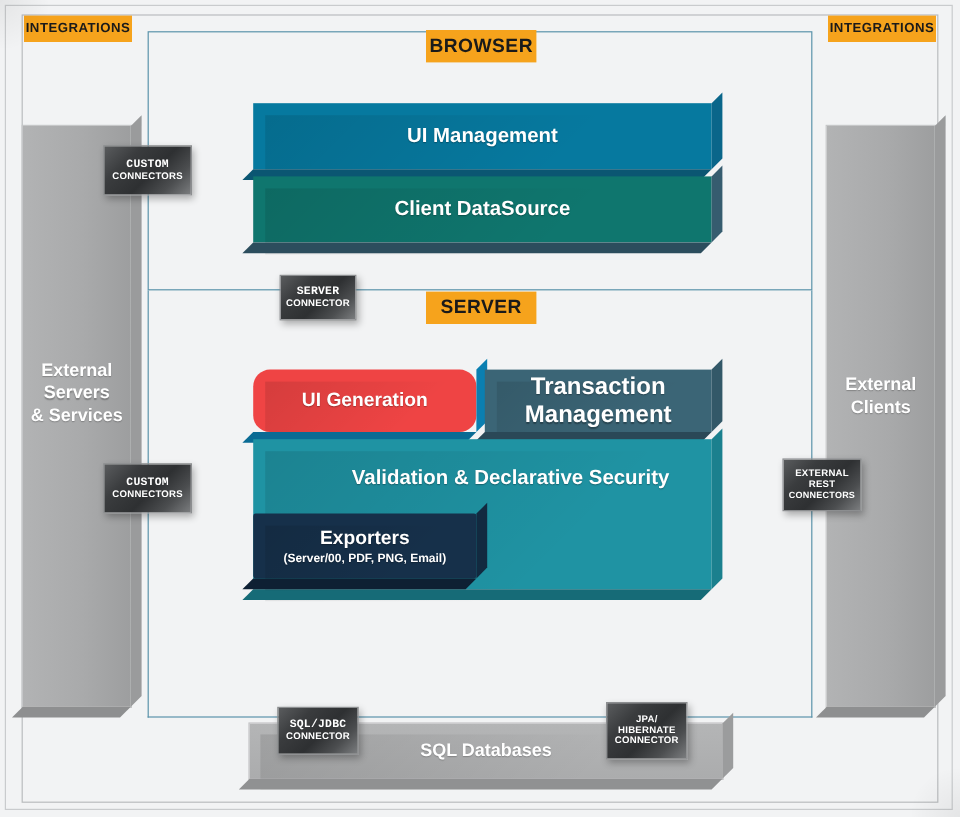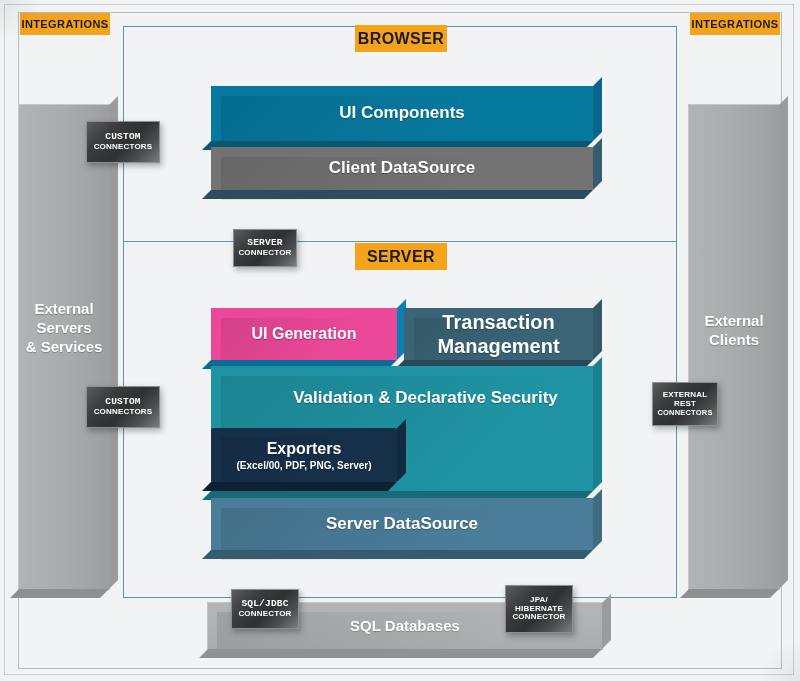--- a/index.html
+++ b/index.html
@@ -137,25 +137,25 @@
   }
   .block .blk-sub{
     position:relative;z-index:2;font-weight:bold;font-size:10px;margin-top:2px;
     text-shadow:0 1px 1px rgba(0,0,0,.3);
   }
 
   #blk-ui-components{left:211px;top:86px;width:382px;height:55px;background:#06799f;}
   #blk-ui-components .bevel-bottom{background:#0b5672;}
   #blk-ui-components .bevel-right{background:#0a668a;}
 
-  #blk-client-datasource{left:211px;top:147px;width:382px;height:43px;background:#737373;}
+  #blk-client-datasource{left:211px;top:147px;width:382px;height:55px;background:#0f766e;}
   #blk-client-datasource .bevel-bottom{background:#2c4d5d;}
   #blk-client-datasource .bevel-right{background:#365c6f;}
 
-  #blk-ui-generation{left:211px;top:308px;width:186px;height:52px;background:#ec4899;}
+  #blk-ui-generation{left:211px;top:308px;width:186px;height:52px;background:#ef4444;border-radius:14px;}
   #blk-ui-generation .bevel-bottom{background:#0a6b94;}
   #blk-ui-generation .bevel-right{background:#0a7fb1;}
   #blk-ui-generation .blk-title{font-size:16px;}
 
   #blk-transaction{left:404px;top:308px;width:189px;height:52px;background:#3b6576;}
   #blk-transaction .bevel-bottom{background:#2a4857;}
   #blk-transaction .bevel-right{background:#335868;}
   #blk-transaction .blk-title{font-size:20px;}
 
   #blk-validation{left:211px;top:366px;width:382px;height:125px;background:#1f93a3;}
@@ -231,21 +231,21 @@
     <div class="pillar-label">
       <div>External</div>
       <div>Clients</div>
     </div>
   </div>
 
   <div class="block" id="blk-ui-components">
     <div class="blk-shadow"></div>
     <div class="bevel-right"></div>
     <div class="bevel-bottom"></div>
-    <div class="blk-title">UI Components</div>
+    <div class="blk-title">UI Management</div>
   </div>
 
   <div class="block" id="blk-client-datasource">
     <div class="blk-shadow"></div>
     <div class="bevel-right"></div>
     <div class="bevel-bottom"></div>
     <div class="blk-title">Client DataSource</div>
   </div>
 
   <div class="block" id="blk-ui-generation">
@@ -268,29 +268,23 @@
     <div class="bevel-right"></div>
     <div class="bevel-bottom"></div>
     <div class="blk-title">Validation &amp; Declarative Security</div>
   </div>
 
   <div class="block" id="blk-exporters">
     <div class="blk-shadow"></div>
     <div class="bevel-right"></div>
     <div class="bevel-bottom"></div>
     <div class="blk-title">Exporters</div>
-    <div class="blk-sub">(Excel/00, PDF, PNG, Server)</div>
-  </div>
-
-  <div class="block" id="blk-server-datasource">
-    <div class="blk-shadow"></div>
-    <div class="bevel-right"></div>
-    <div class="bevel-bottom"></div>
-    <div class="blk-title">Server DataSource</div>
-  </div>
+    <div class="blk-sub">(Server/00, PDF, PNG, Email)</div>
+  </div>
+
 
   <div id="sql-slab">
     <div class="slab-shadow"></div>
     <div class="bevel-right"></div>
     <div class="bevel-bottom"></div>
     <div class="slab-label">SQL Databases</div>
   </div>
 
   <div class="connector" id="conn-custom-top">
     <div class="c-l1">CUSTOM</div>

